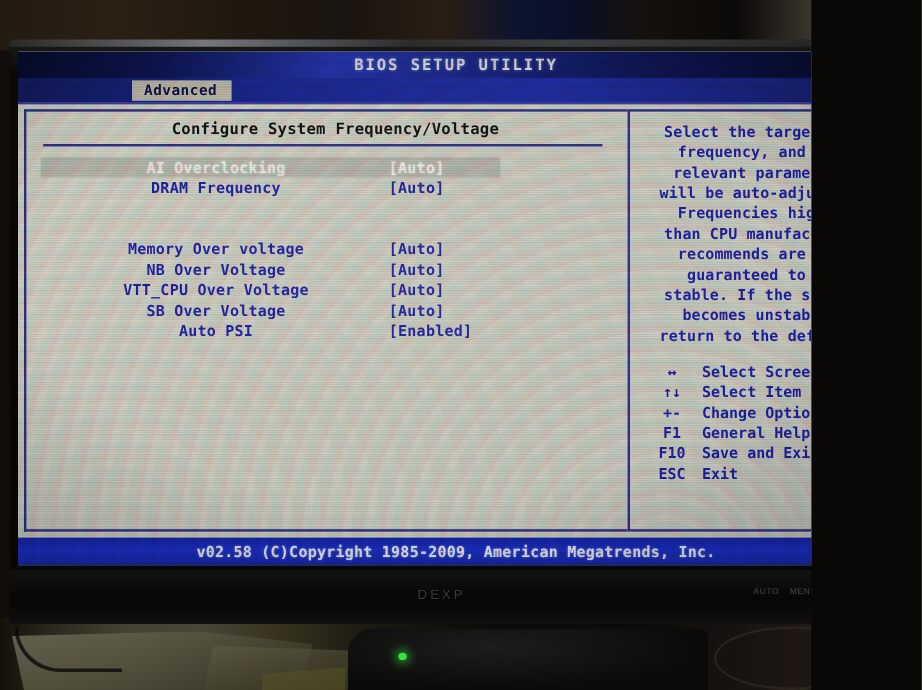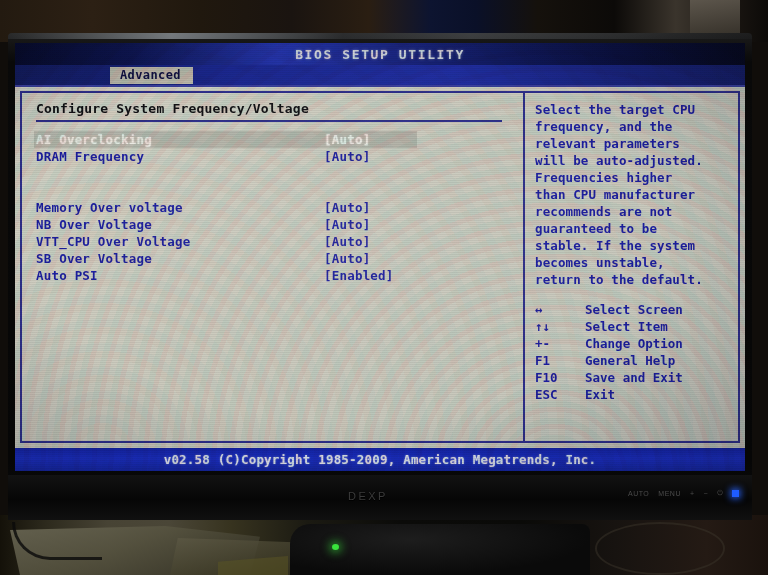--- a/index.html
+++ b/index.html
@@ -7,24 +7,25 @@
   html, body {
     width: 768px;
     height: 575px;
     overflow: hidden;
     background: #0a0806;
     font-family: "DejaVu Sans Mono", monospace;
   }
 
   #photo {
     position: relative;
-    width: 768px;
+    width: 676px;
     height: 575px;
     background: #100d0a;
     overflow: hidden;
+    text-align: center;
   }
 
   
   .room-wall {
     position: absolute;
     left: 0; top: 0; width: 768px; height: 42px;
     background: linear-gradient(90deg,
       #231a10 0%, #2c2014 12%, #20180e 26%,
       #1a1410 38%, #2a1e12 48%,
       #0d1430 56%, #0a1028 62%,

